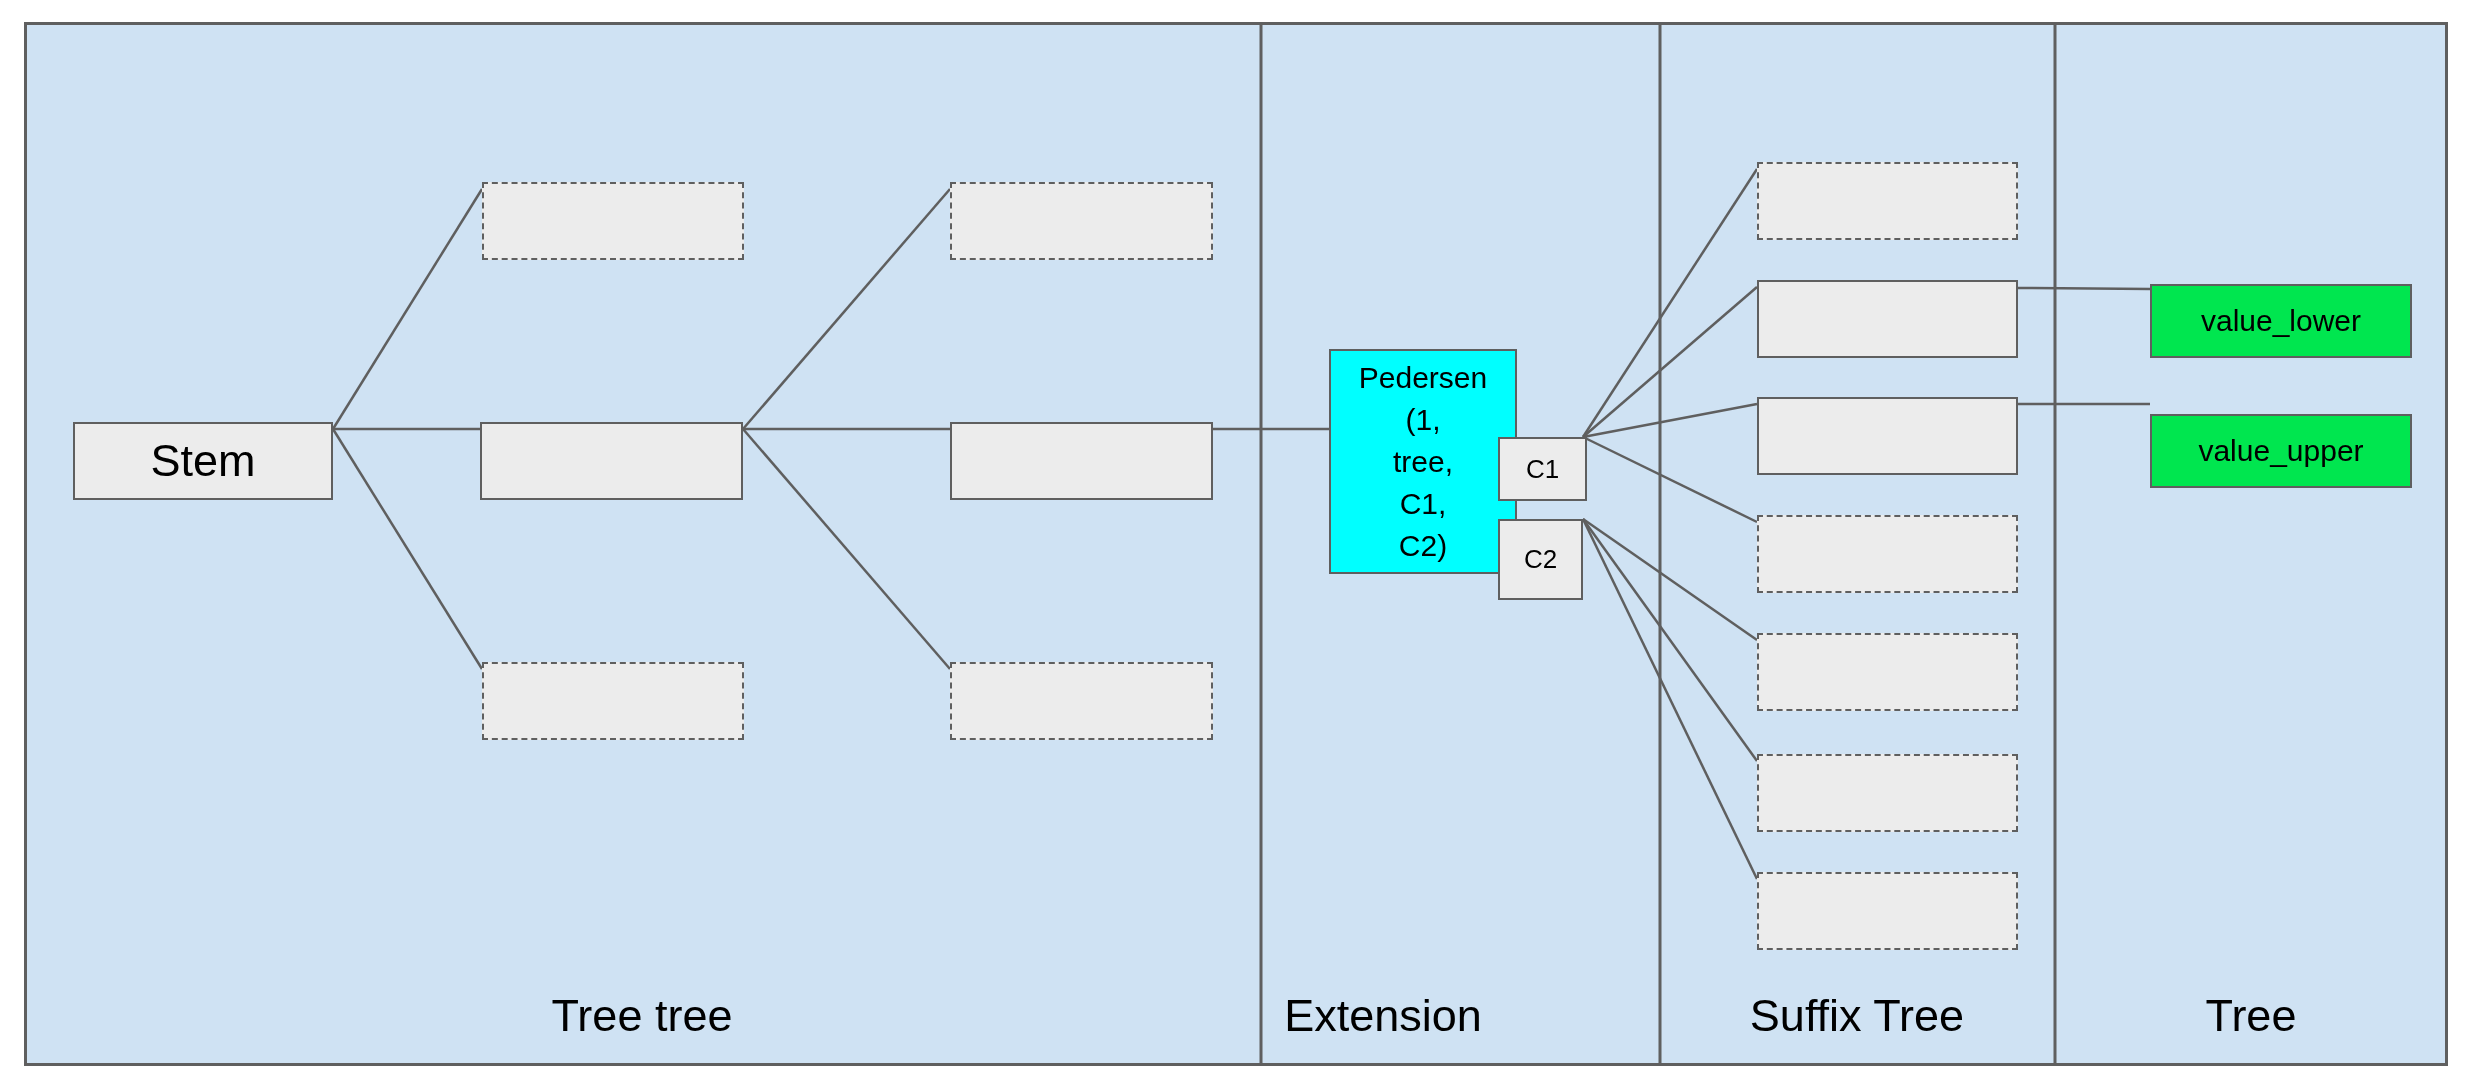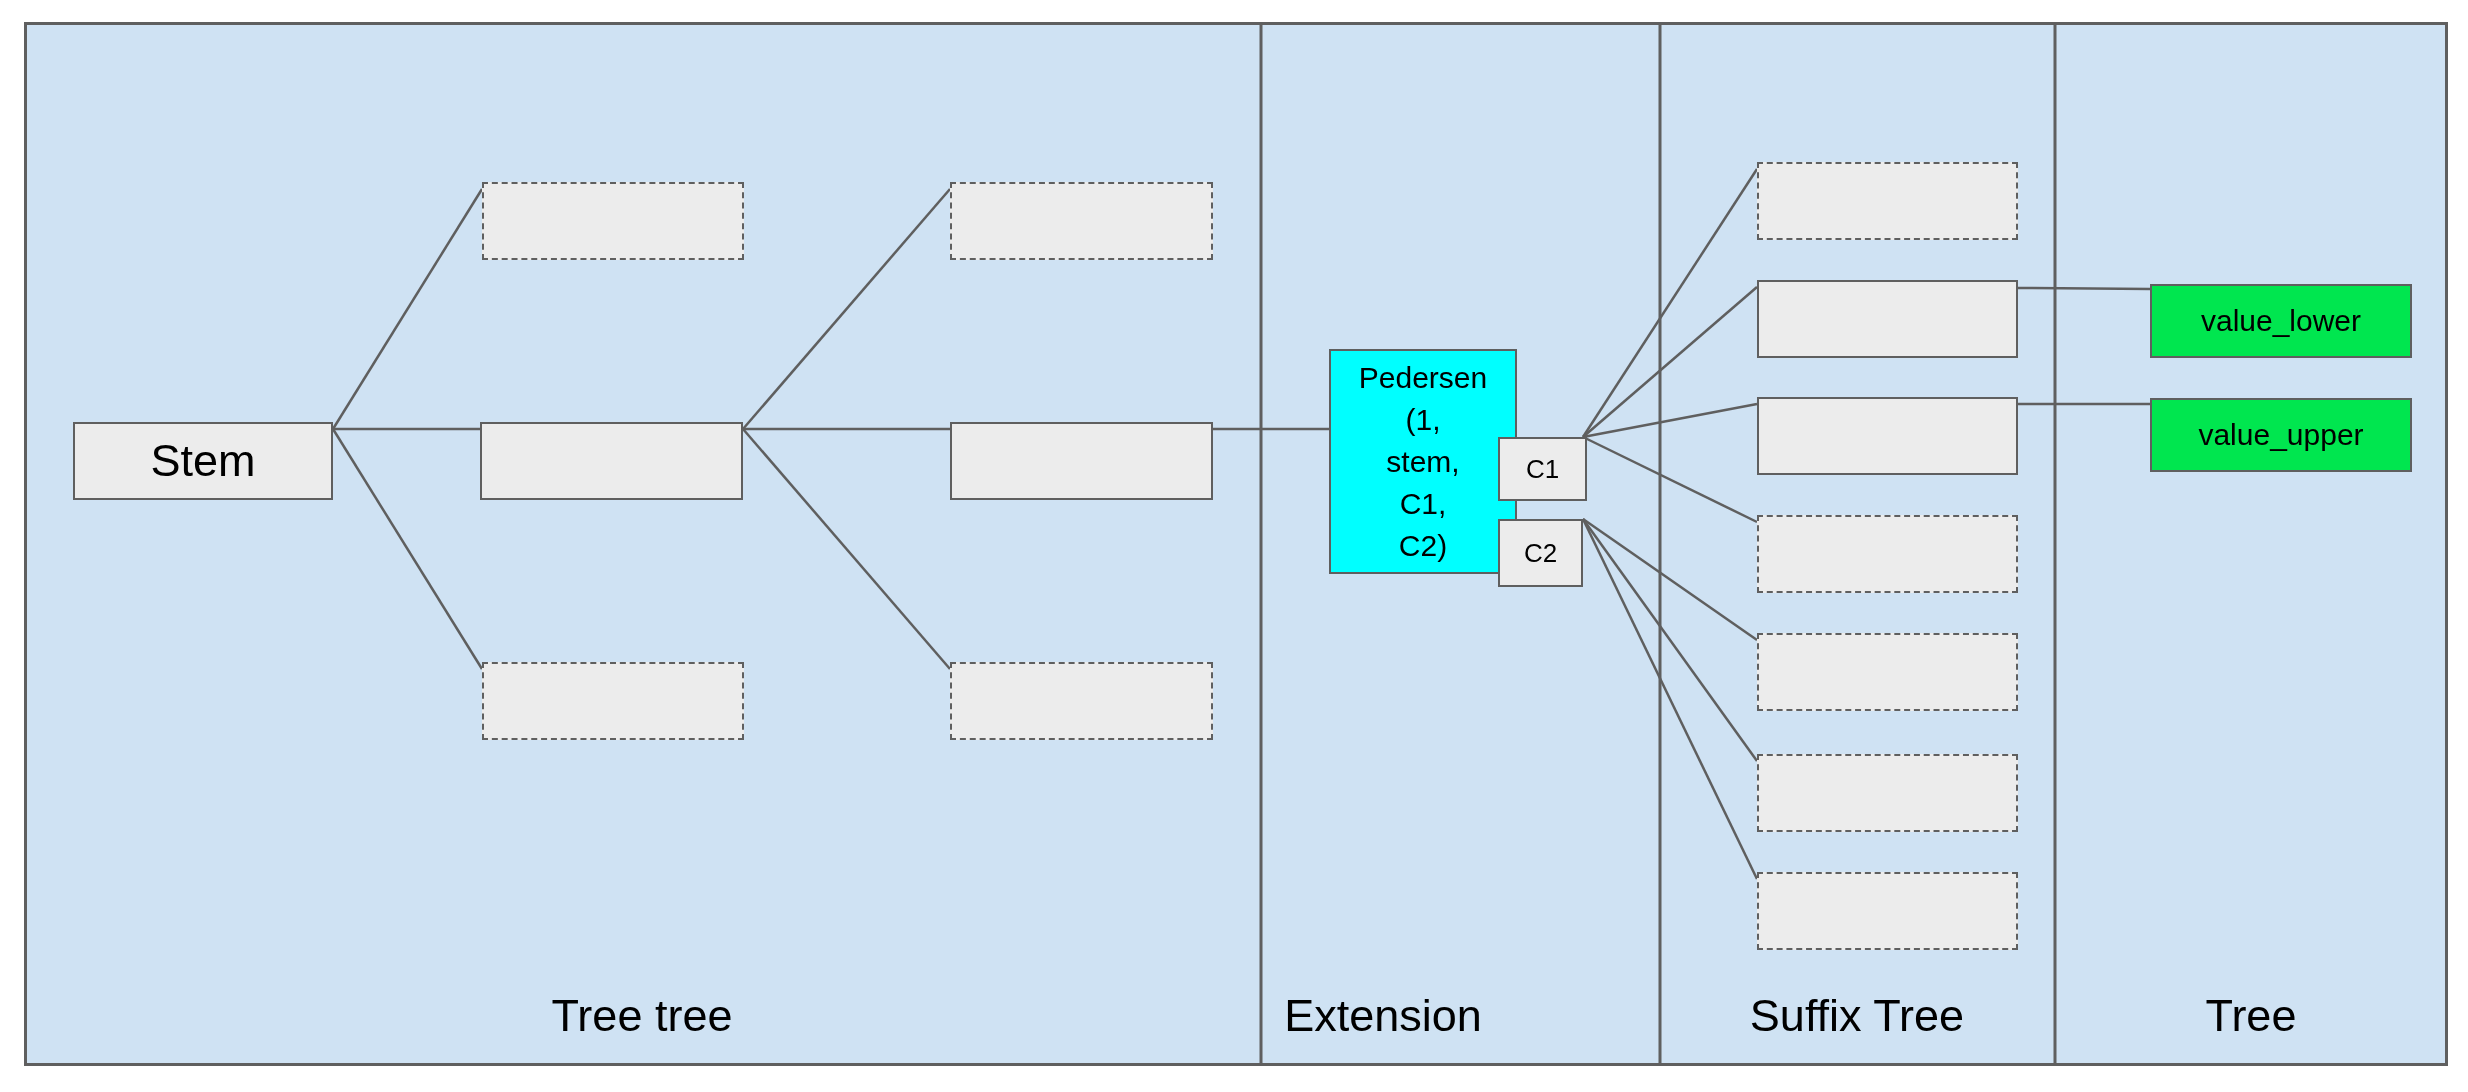--- a/index.html
+++ b/index.html
@@ -96,35 +96,35 @@
   <div class="node dashed" style="left:482px;top:150px;width:262px;height:78px"></div>
   <div class="node solid" style="left:480px;top:390px;width:263px;height:78px"></div>
   <div class="node dashed" style="left:482px;top:630px;width:262px;height:78px"></div>
 
   <div class="node dashed" style="left:950px;top:150px;width:263px;height:78px"></div>
   <div class="node solid" style="left:950px;top:390px;width:263px;height:78px"></div>
   <div class="node dashed" style="left:950px;top:630px;width:263px;height:78px"></div>
 
   <div class="node solid cyan label-md" style="left:1329px;top:317px;width:188px;height:225px">Pedersen
 (1,
-stem,
+tree,
 C1,
 C2)</div>
   <div class="node solid label-sm" style="left:1498px;top:405px;width:89px;height:64px">C1</div>
-  <div class="node solid label-sm" style="left:1498px;top:487px;width:85px;height:68px">C2</div>
+  <div class="node solid label-sm" style="left:1498px;top:487px;width:85px;height:81px">C2</div>
 
   <div class="node dashed" style="left:1757px;top:130px;width:261px;height:78px"></div>
   <div class="node solid" style="left:1757px;top:248px;width:261px;height:78px"></div>
   <div class="node solid" style="left:1757px;top:365px;width:261px;height:78px"></div>
   <div class="node dashed" style="left:1757px;top:483px;width:261px;height:78px"></div>
   <div class="node dashed" style="left:1757px;top:601px;width:261px;height:78px"></div>
   <div class="node dashed" style="left:1757px;top:722px;width:261px;height:78px"></div>
   <div class="node dashed" style="left:1757px;top:840px;width:261px;height:78px"></div>
 
   <div class="node solid green label-val" style="left:2150px;top:252px;width:262px;height:74px">value_lower</div>
-  <div class="node solid green label-val" style="left:2150px;top:366px;width:262px;height:74px">value_upper</div>
+  <div class="node solid green label-val" style="left:2150px;top:382px;width:262px;height:74px">value_upper</div>
 
   <div class="section-label" style="left:642px">Tree tree</div>
   <div class="section-label" style="left:1383px">Extension</div>
   <div class="section-label" style="left:1857px">Suffix Tree</div>
   <div class="section-label" style="left:2251px">Tree</div>
 
 </div>
 
 </body></html>

